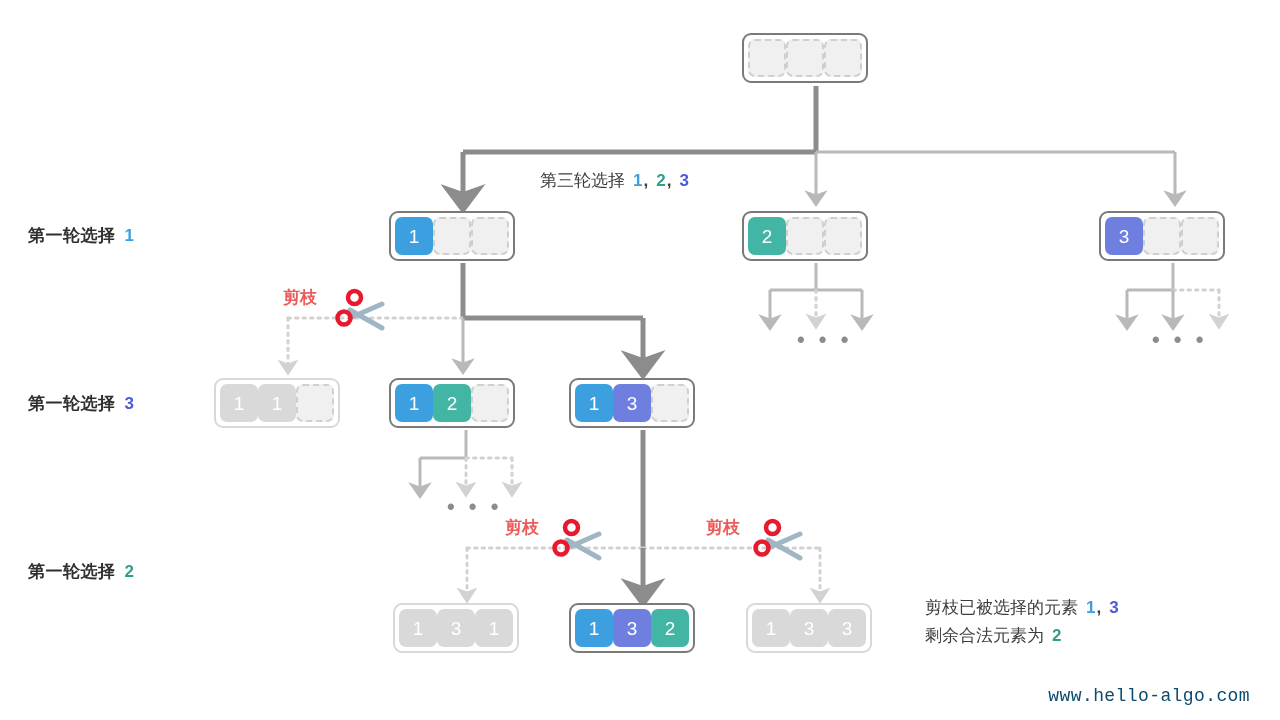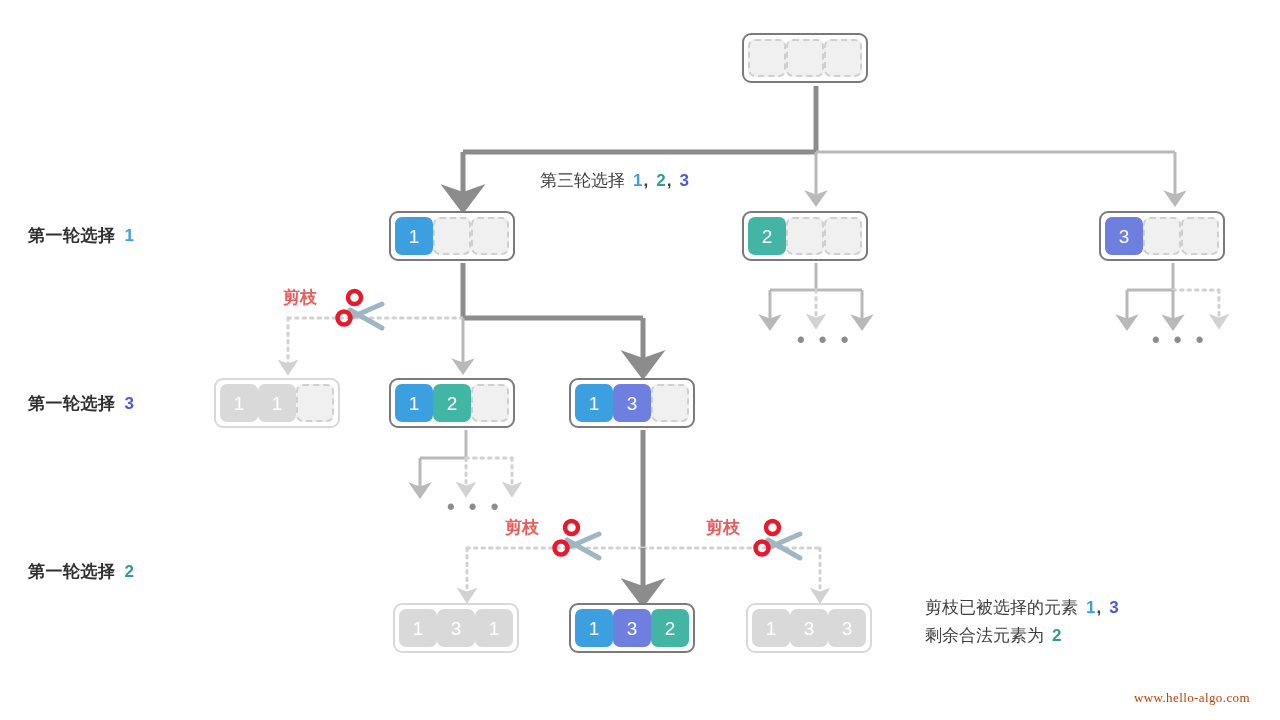--- a/index.html
+++ b/index.html
@@ -119,23 +119,23 @@
     color: #8c8c8c;
     font-weight: bold;
     white-space: nowrap;
   }
 
   
   .watermark {
     position: absolute;
     right: 30px;
     bottom: 14px;
-    font-family: Liberation Serif, serif;
-    font-size: 13px;
-    color: #c2410c;
+    font-family: Liberation Mono, monospace;
+    font-size: 18px;
+    color: #0c4a6e;
     letter-spacing: 0.4px;
   }
 </style>
 </head>
 <body>
 
 <div id="stage">
 
   <svg class="edges" viewBox="0 0 1280 720">
     <defs>

